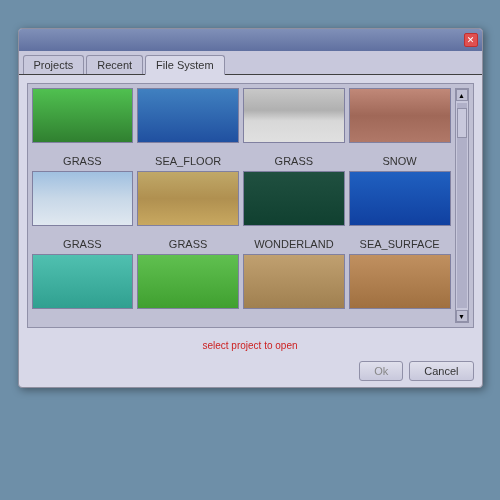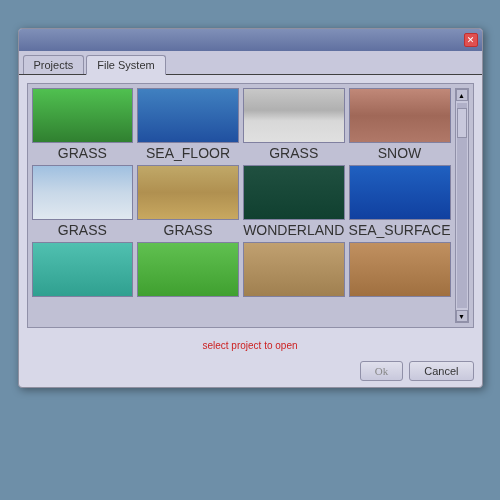--- a/index.html
+++ b/index.html
@@ -139,23 +139,23 @@
       cursor: pointer;
     }
 
     .grid-item-thumb {
       width: 100%;
       height: 55px;
       border: 1px solid #8080a0;
     }
 
     .grid-item-label {
-      font-size: 14px;
+      font-size: 11px;
       color: #333;
-      margin-top: 2px;
+      margin-top: 12px;
     }
 
     
     .thumb-grass { background: linear-gradient(to bottom, #50c050, #308030); }
     .thumb-seafloor { background: linear-gradient(to bottom, #4080c0, #2050a0); }
     .thumb-wonderland { background: linear-gradient(to bottom, #205040, #104030); }
     .thumb-seasurface { background: linear-gradient(to bottom, #2060c0, #1040a0); }
     .thumb-extra1 { background: linear-gradient(to bottom, #50c0b0, #30a090); }
     .thumb-extra2 { background: linear-gradient(to bottom, #60c050, #40a030); }
     .thumb-extra3 { background: linear-gradient(to bottom, #c0a070, #a08050); }
@@ -219,21 +219,20 @@
       background: linear-gradient(to bottom, #e0e0ec, #c8c8dc);
       border: 1px solid #9090a8;
       border-radius: 3px;
       font-size: 11px;
       cursor: pointer;
       color: #333;
     }
 
     .btn-ok {
       color: #888;
-      font-family: Liberation Serif, serif;
     }
 
     
     .thumb-moon-special {
       background: linear-gradient(to bottom, #c8c8c8 0%, #b0b0b0 40%, #d8d8d8 60%, #e0e0e0 100%);
     }
 
     
     .thumb-mars-special {
       background: linear-gradient(to bottom, #c08878 0%, #a06858 50%, #b07868 100%);
@@ -257,20 +256,21 @@
   <span class="tom-text">Tom</span>
 
   <div class="dialog">
 
     <div class="dialog-titlebar">
       <div class="title-close-btn">✕</div>
     </div>
 
     <div class="dialog-tabs">
       <div class="tab">Projects</div>
+      <div class="tab">Recent</div>
       <div class="tab active">File System</div>
     </div>
 
     <div class="dialog-body">
       <div class="grid-container">
         <div class="grid-scroll-area">
           <div class="grid">
 
             <div class="grid-item">
               <div class="grid-item-thumb thumb-grass"></div>

